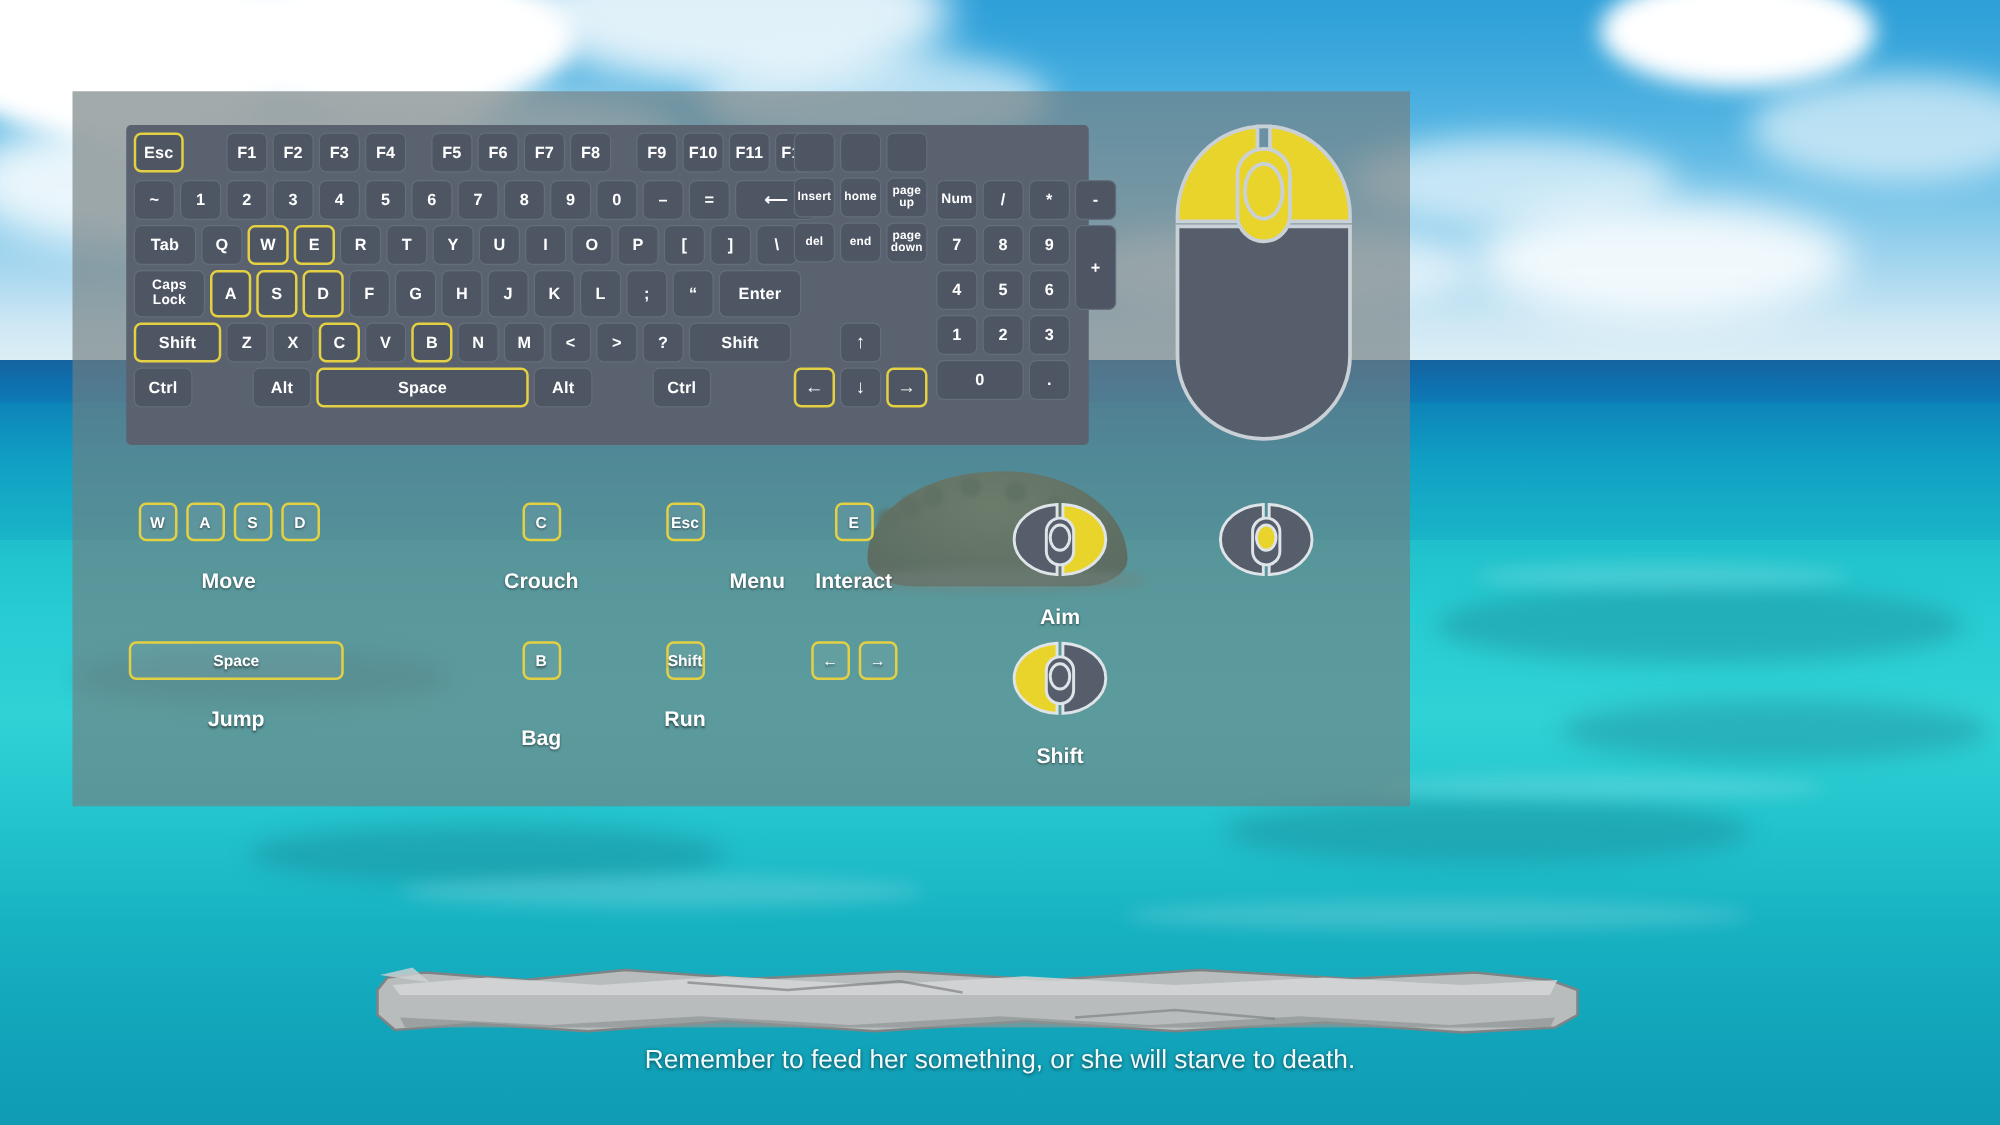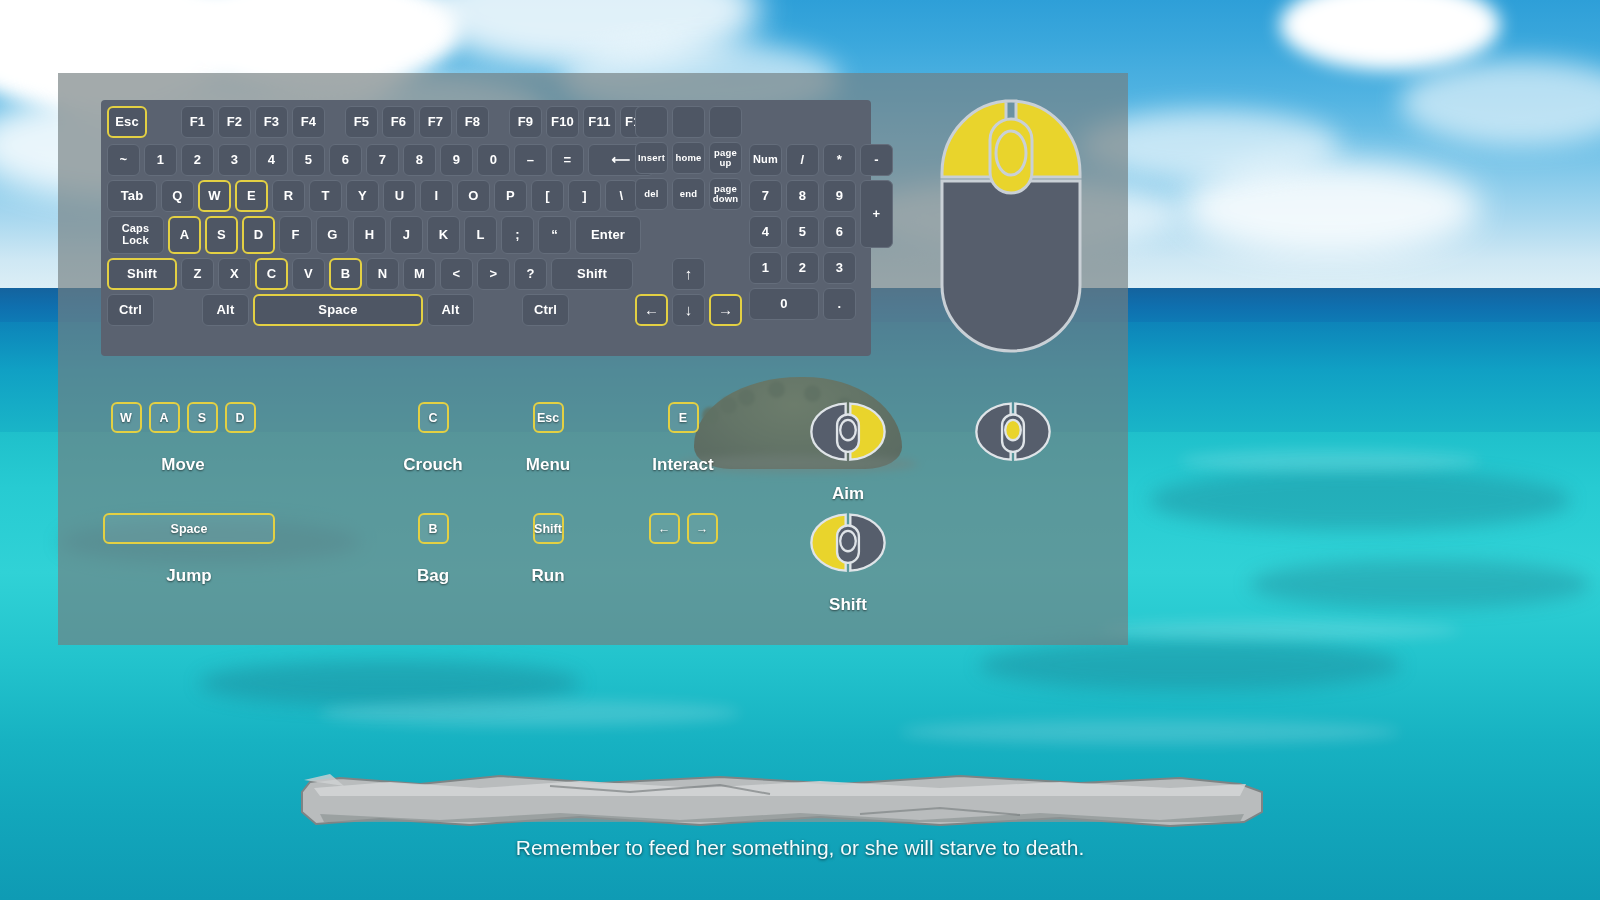--- a/index.html
+++ b/index.html
@@ -302,21 +302,21 @@
       <div class="legend-item" style="left: 295px; top: 329px; width: 160px;">
         <div class="lg-keys">
           <div class="lg-key">C</div>
         </div>
         <div class="legend-label" style="margin-top: 22px;">Crouch</div>
       </div>
       <div class="legend-item" style="left: 410px; top: 329px; width: 160px;">
         <div class="lg-keys">
           <div class="lg-key">Esc</div>
         </div>
-        <div class="legend-label" style="margin-top: 22px;">Menu</div>
+        <div class="legend-label" style="margin-top: 22px; text-align: right;">Menu</div>
       </div>
       <div class="legend-item" style="left: 545px; top: 329px; width: 160px;">
         <div class="lg-keys">
           <div class="lg-key">E</div>
         </div>
         <div class="legend-label" style="margin-top: 22px;">Interact</div>
       </div>
       <div class="legend-item" style="left: 710px; top: 329px; width: 160px;">
         <div class="lg-mouse"><svg viewBox="0 0 100 76">
             <path d="M3 38 A47 36 0 0 1 47 2 L47 74 A47 36 0 0 1 3 38 Z" fill="#565e6c" stroke="#dfe4e8" stroke-width="3"></path>
@@ -337,21 +337,21 @@
       <div class="legend-item" style="left: 45px; top: 440px; width: 172px;">
         <div class="lg-keys">
           <div class="lg-key wide">Space</div>
         </div>
         <div class="legend-label" style="margin-top: 22px;">Jump</div>
       </div>
       <div class="legend-item" style="left: 295px; top: 440px; width: 160px;">
         <div class="lg-keys">
           <div class="lg-key">B</div>
         </div>
-        <div class="legend-label" style="margin-top: 22px;">Bag</div>
+        <div class="legend-label" style="margin-top: 37px;">Bag</div>
       </div>
       <div class="legend-item" style="left: 410px; top: 440px; width: 160px;">
         <div class="lg-keys">
           <div class="lg-key">Shift</div>
         </div>
         <div class="legend-label" style="margin-top: 22px;">Run</div>
       </div>
       <div class="legend-item" style="left: 545px; top: 440px; width: 160px;">
         <div class="lg-keys">
           <div class="lg-key">←</div>

